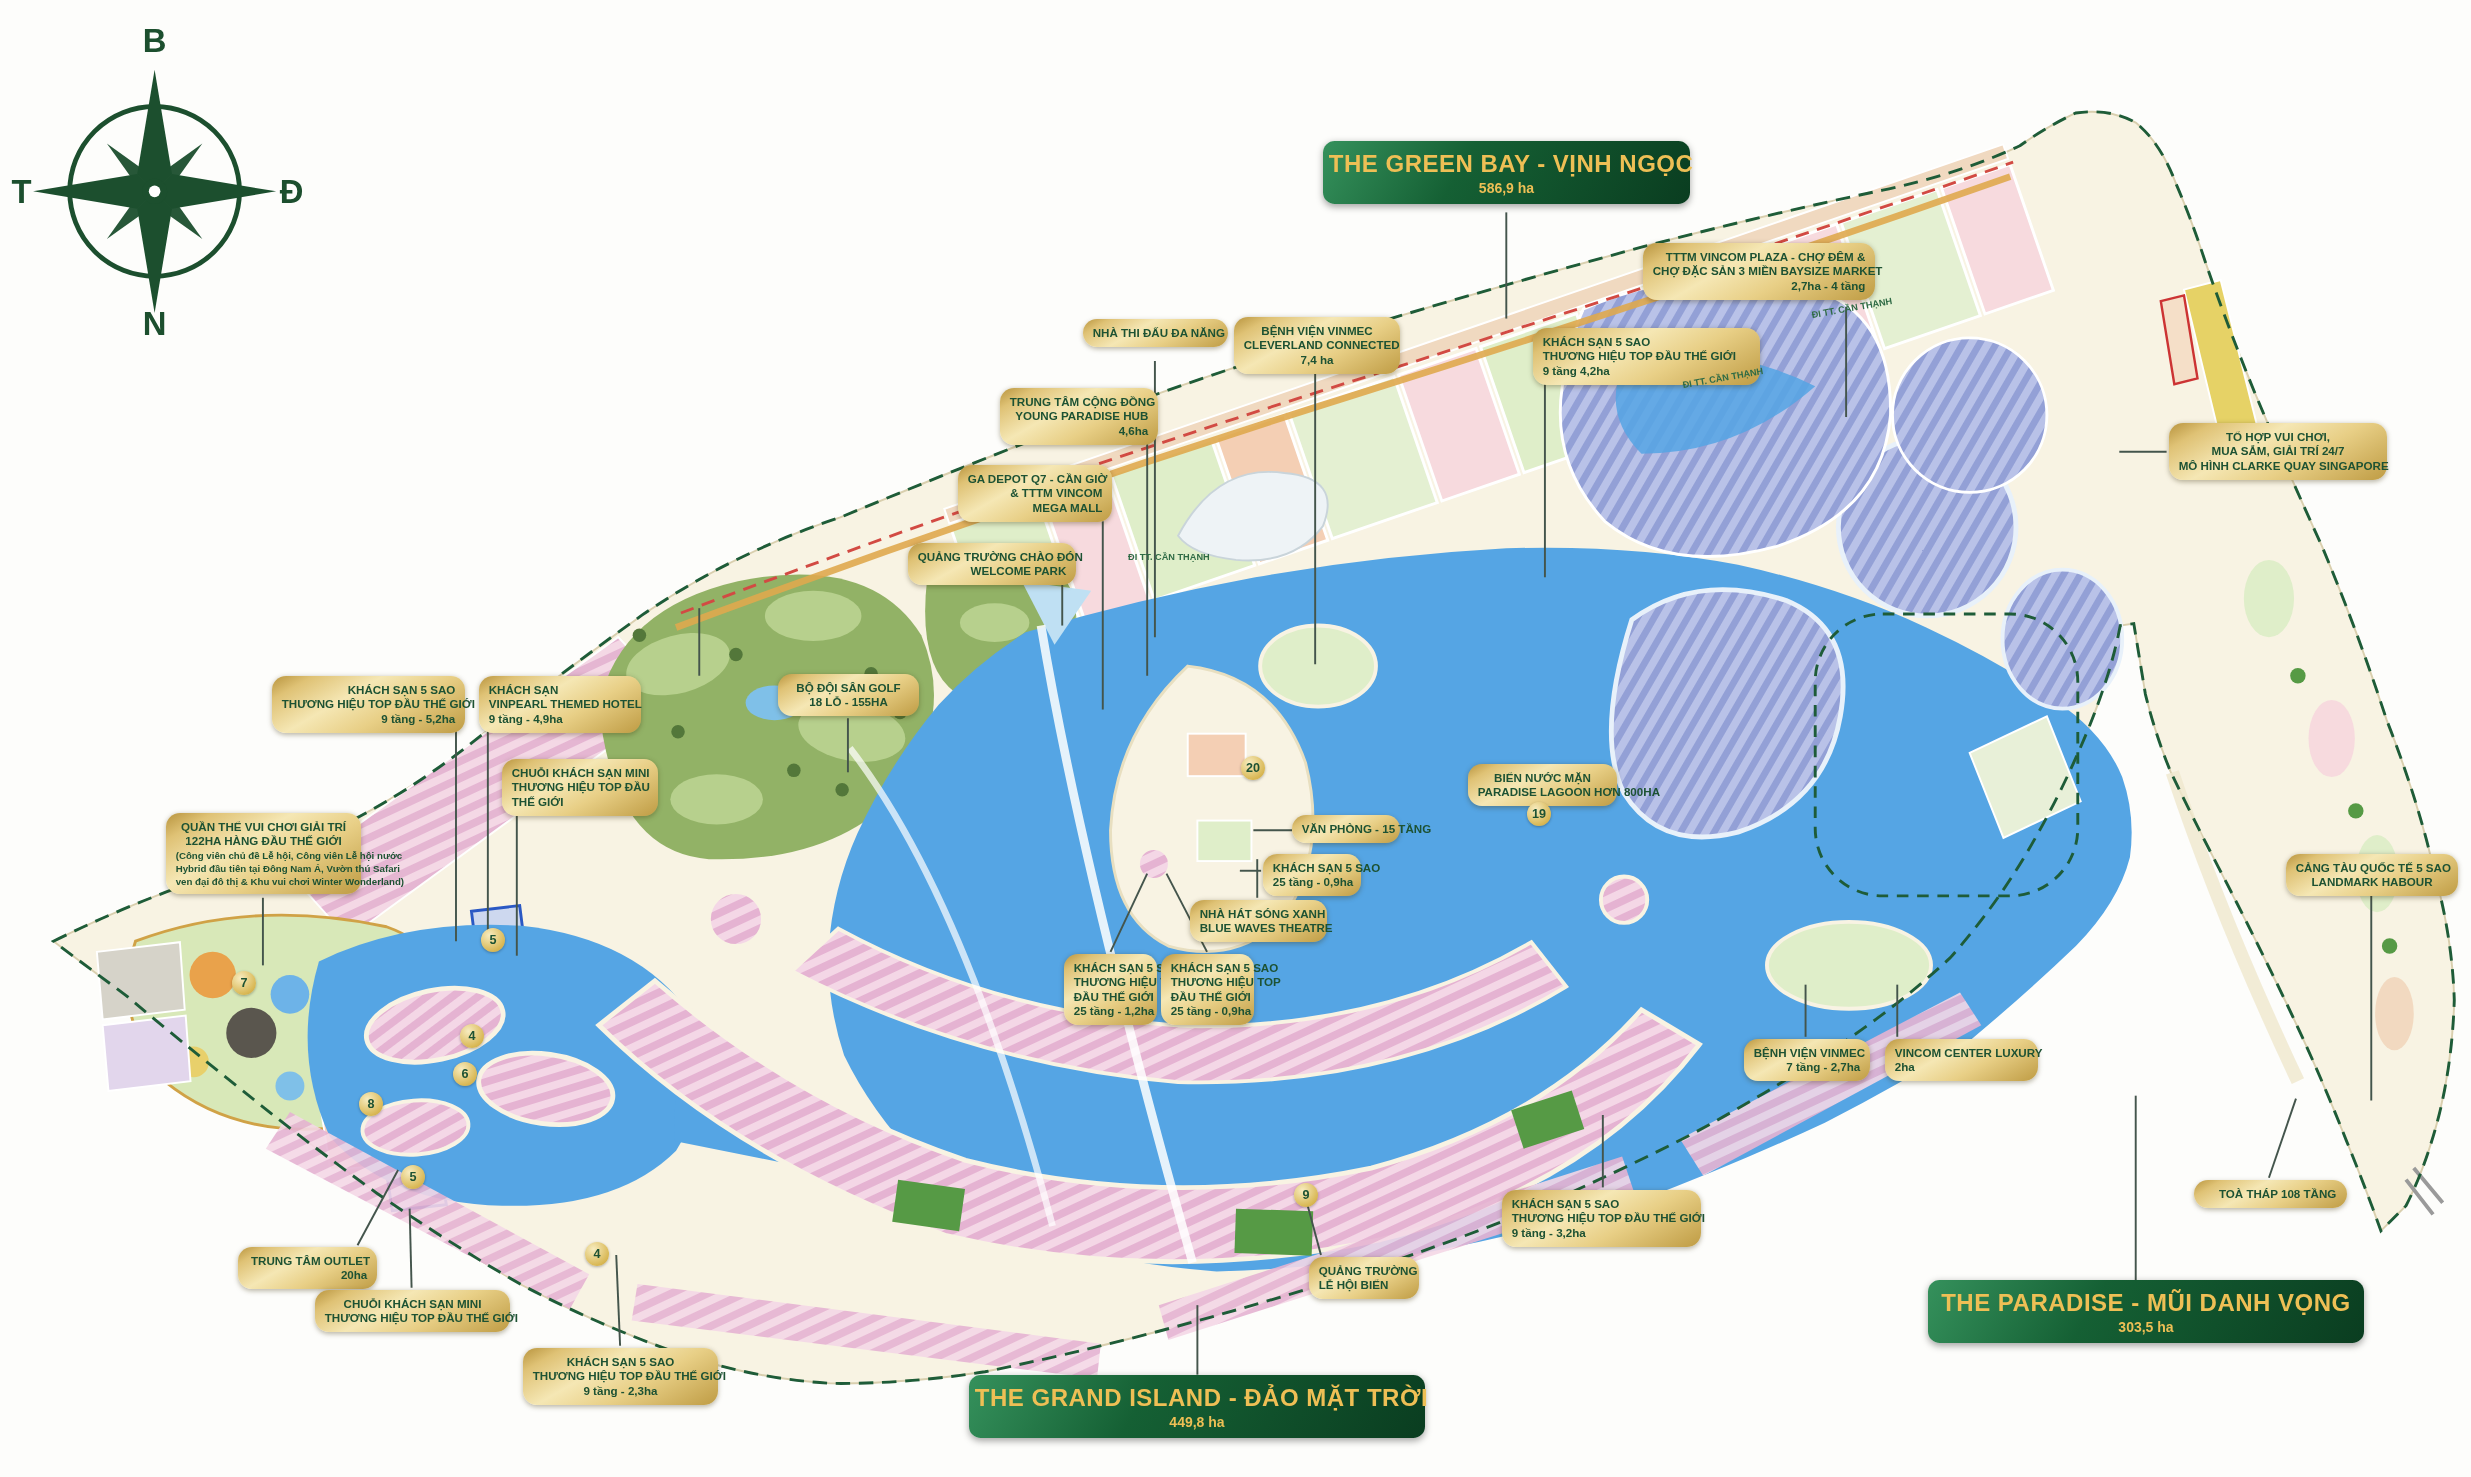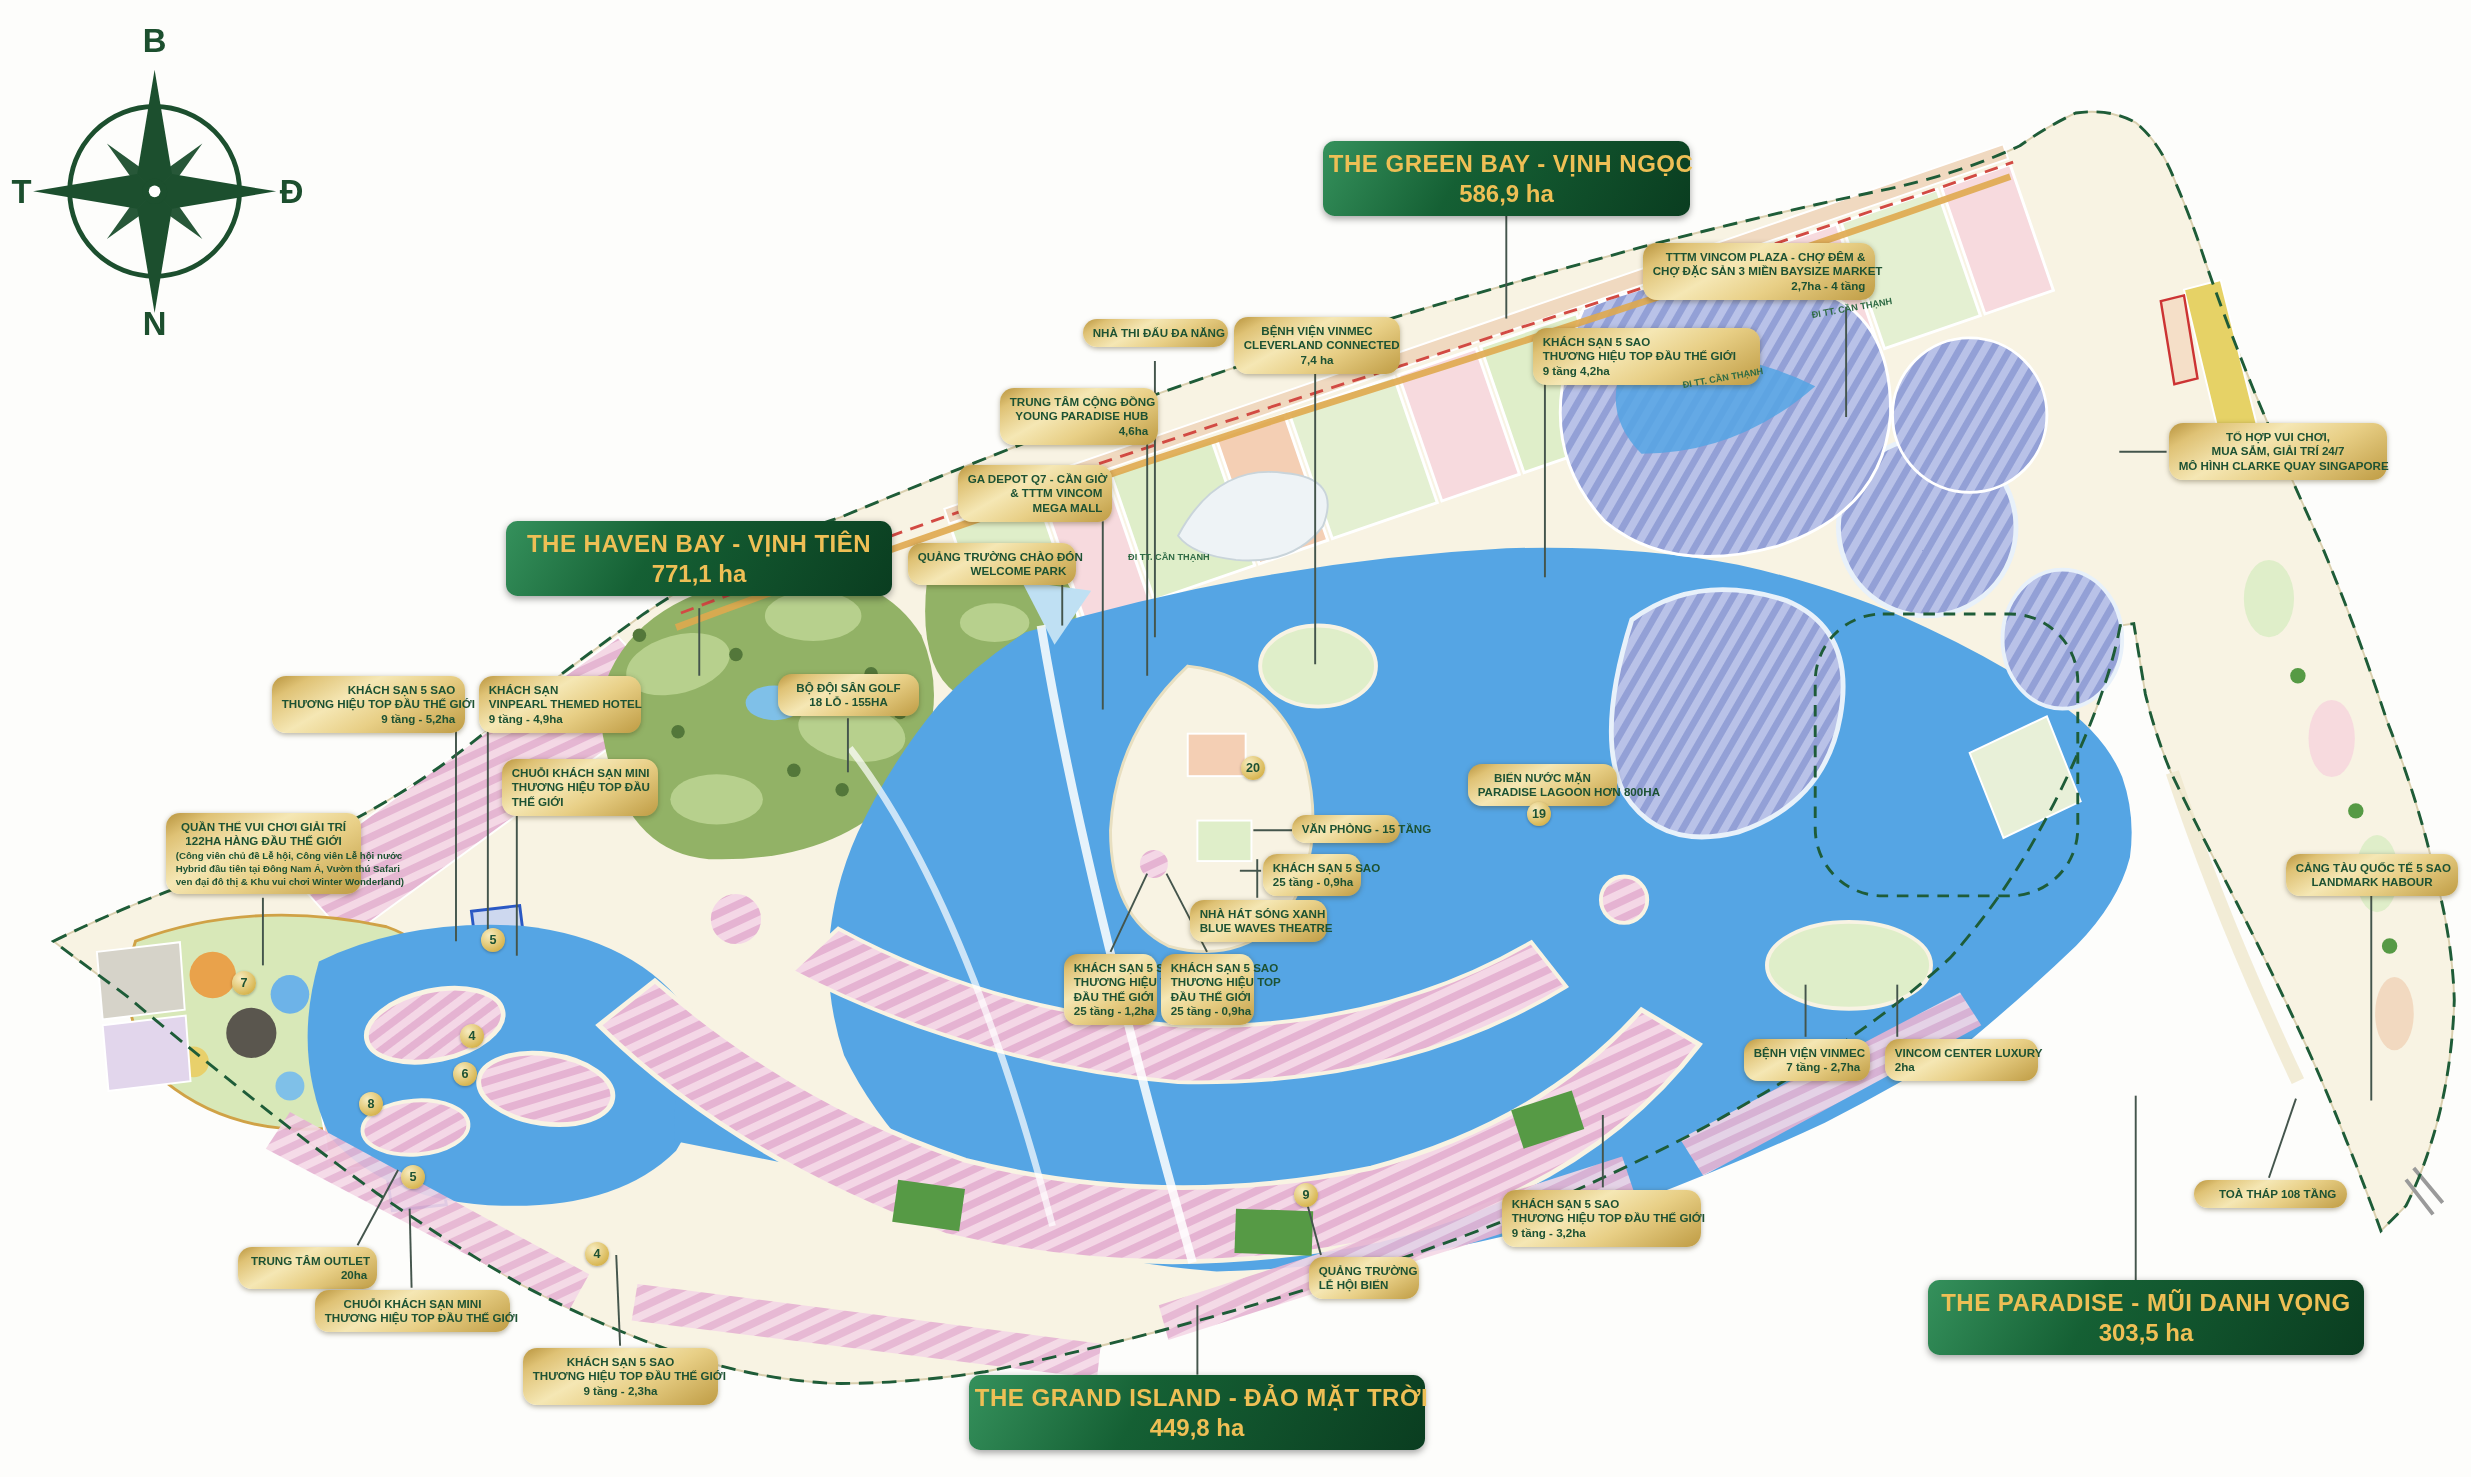--- a/index.html
+++ b/index.html
@@ -13,21 +13,21 @@
     background:linear-gradient(150deg,#b8943e 0%,#dfc275 14%,#f5e7b4 38%,#e8cf86 62%,#bf9c44 100%);
     border-radius:14px;padding:6.8px 9.7px;color:#1d5233;font-weight:bold;font-size:11.6px;line-height:1.24;
     box-shadow:0 1.9px 4.8px rgba(60,50,10,.35);}
   .align-left{text-align:left}.align-right{text-align:right}.align-center{text-align:center}
   .c-line{white-space:nowrap}
   .c-small{font-size:9.7px;font-weight:600;white-space:nowrap;margin-top:1px}
   .zone{position:absolute;box-sizing:border-box;border-radius:11.6px;padding:8.7px 5.8px;text-align:center;
     background:linear-gradient(120deg,#35915c 0%,#156034 38%,#0a3d20 100%);
     color:#eebf55;box-shadow:0 2.9px 7.7px rgba(0,0,0,.35);}
   .z-name{font-size:24px;font-weight:bold;white-space:nowrap;letter-spacing:0.5px}
-  .z-area{font-size:24px;font-weight:bold;margin-top:1.9px}
+  .z-area{font-size:14px;font-weight:bold;margin-top:1.9px}
   .marker{position:absolute;width:24px;height:24px;border-radius:50%;
     background:radial-gradient(circle at 35% 30%,#f7ecc0,#d9b855 70%,#c3a041);
     color:#1d5233;font-size:12.6px;font-weight:bold;display:flex;align-items:center;justify-content:center;
     box-shadow:0 1px 2.9px rgba(0,0,0,.3);}
   .roadlabel{position:absolute;font-size:9.2px;font-weight:bold;color:#2f6b45;white-space:nowrap;}
 </style>
 </head>
 <body>
 
 <div id="stage">
@@ -243,24 +243,20 @@
     <text x="14" y="200">T</text>
     <text x="152" y="337">N</text>
   </g>
 </svg>
 
 <div id="zone-layer" class="layer">
       <div class="zone" style="left: 1323px; top: 141px; width: 367px;">
         <div class="z-name">THE GREEN BAY - VỊNH NGỌC</div>
         <div class="z-area">586,9 ha</div>
       </div>
-      <div class="zone" style="left: 506px; top: 521px; width: 386px;">
-        <div class="z-name">THE HAVEN BAY - VỊNH TIÊN</div>
-        <div class="z-area">771,1 ha</div>
-      </div>
       <div class="zone" style="left: 969px; top: 1375px; width: 456px;">
         <div class="z-name">THE GRAND ISLAND - ĐẢO MẶT TRỜI</div>
         <div class="z-area">449,8 ha</div>
       </div>
       <div class="zone" style="left: 1918px; top: 1280px; width: 436px; margin-left: 10px;">
         <div class="z-name">THE PARADISE - MŨI DANH VỌNG</div>
         <div class="z-area">303,5 ha</div>
       </div>
     </div>
 <div id="callout-layer" class="layer">

